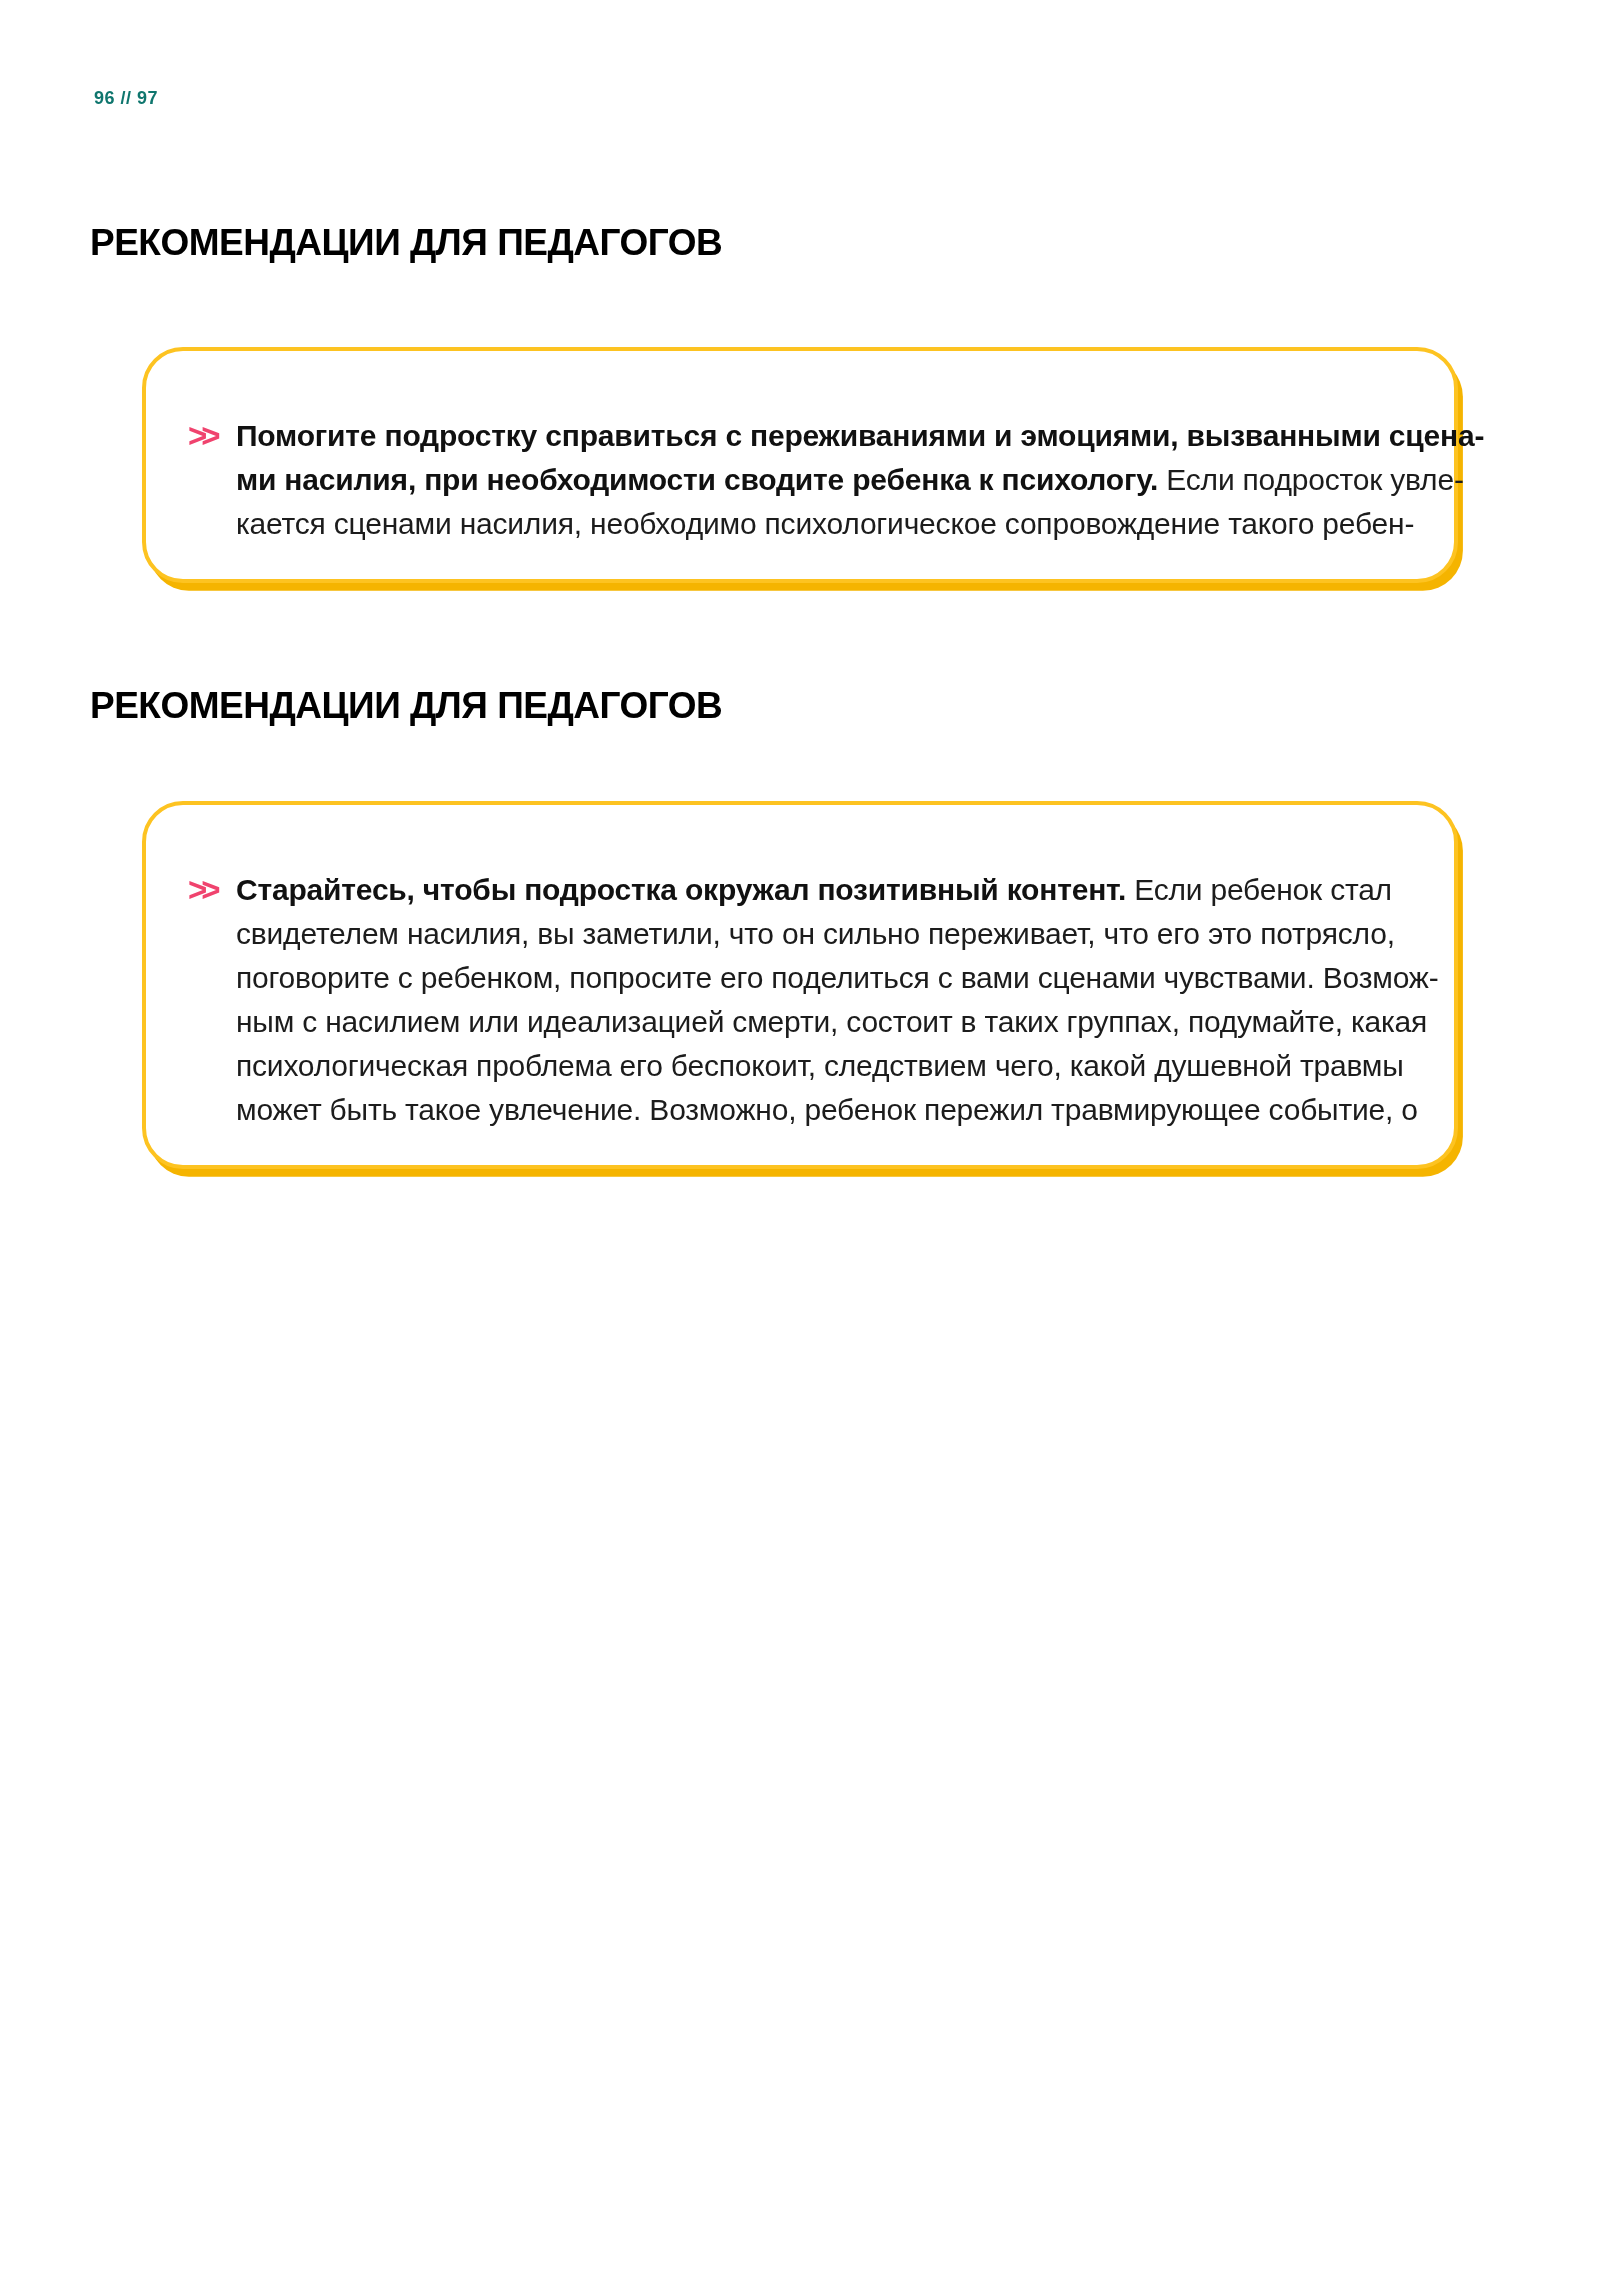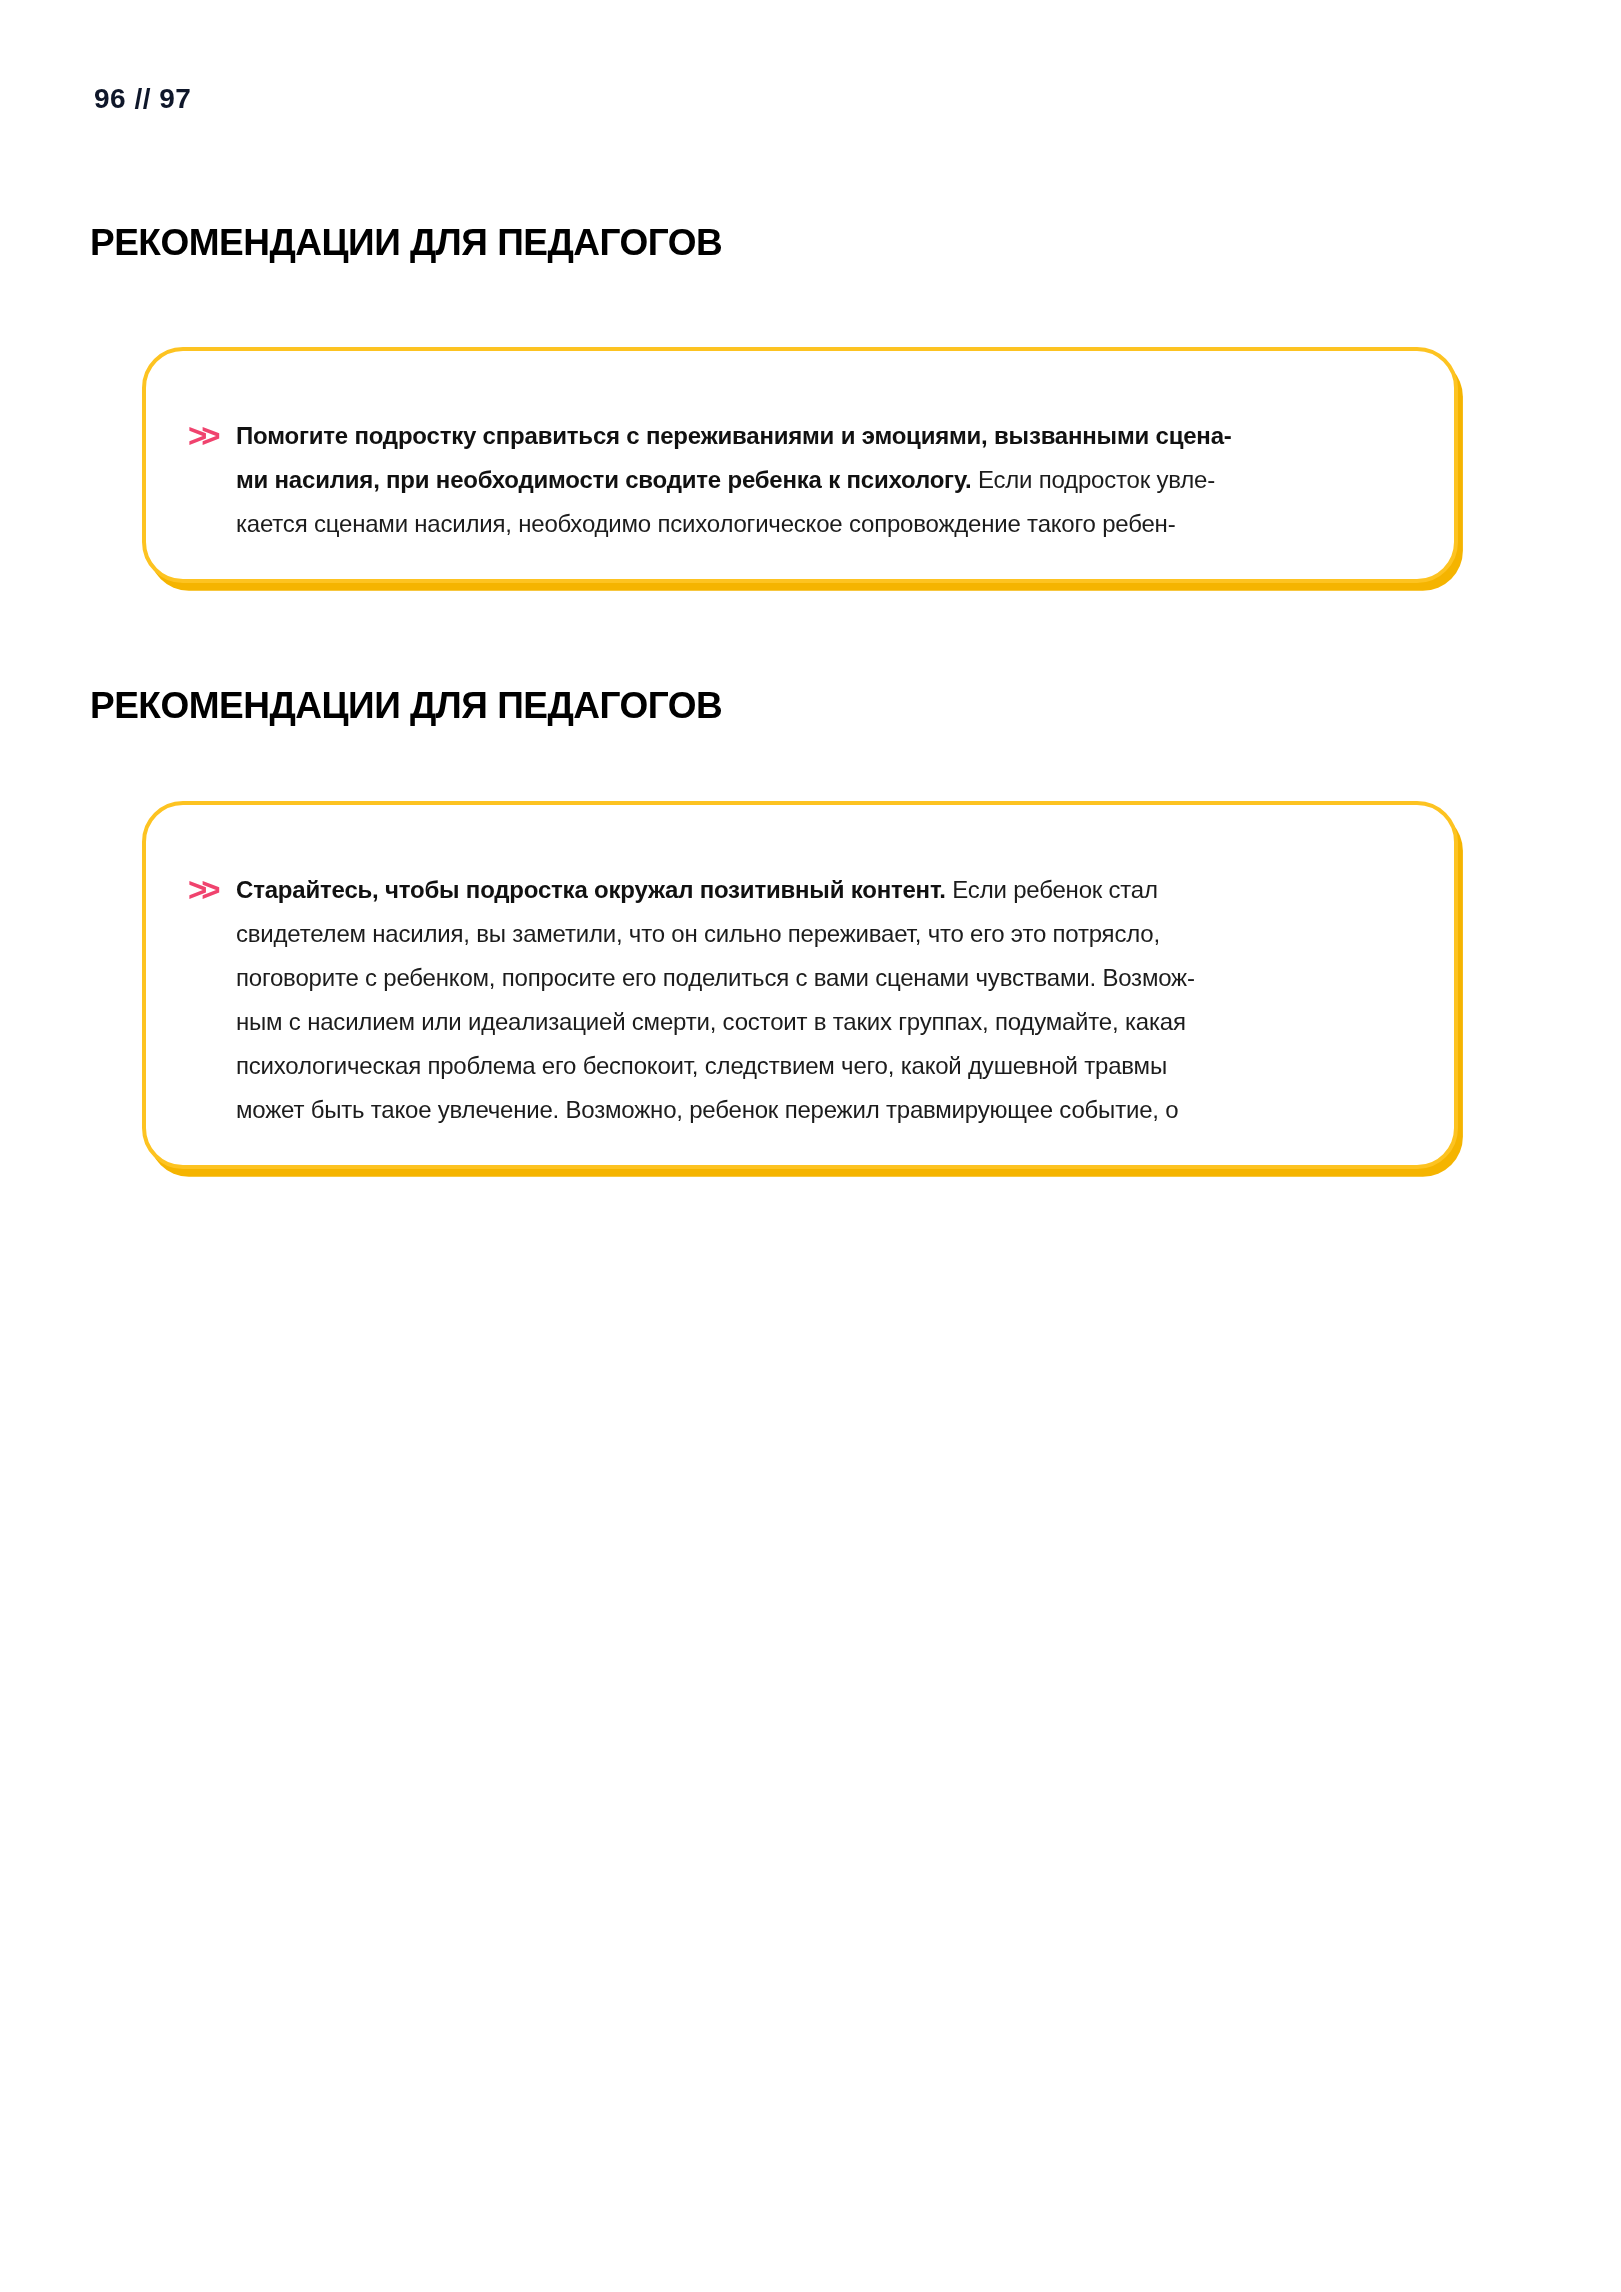--- a/index.html
+++ b/index.html
@@ -10,24 +10,24 @@
   body {
     width: 1621px;
     height: 2293px;
     overflow: hidden;
     font-family: "Liberation Sans", "DejaVu Sans", sans-serif;
     color: #1a1a1a;
     position: relative;
   }
   .page-number {
     margin: 82px 0 0 94px;
-    font-size: 28px;
+    font-size: 18px;
     line-height: 33px;
     font-weight: 700;
-    color: #0f172a;
+    color: #0f766e;
     letter-spacing: 0.5px;
   }
   .section-heading {
     margin: 0 0 0 90px;
     font-size: 37px;
     line-height: 47px;
     font-weight: 700;
     color: #000000;
     letter-spacing: -0.5px;
   }
@@ -54,21 +54,21 @@
     width: 48px;
     font-size: 33px;
     line-height: 44px;
     font-weight: 800;
     color: #F0436E;
     letter-spacing: -5.9px;
     user-select: none;
   }
   .card-text {
     flex: 1 1 auto;
-    font-size: 24px;
+    font-size: 30px;
     line-height: 44px;
     letter-spacing: -0.2px;
     color: #1c1c1c;
   }
   .card-text .line {
     white-space: nowrap;
   }
   .card-text .seg-bold {
     font-weight: 700;
     color: #111111;

